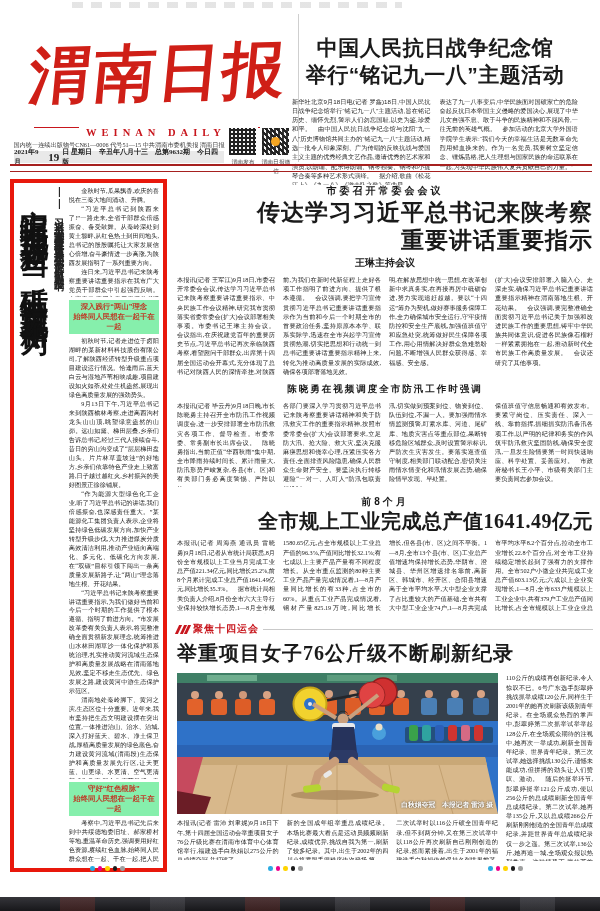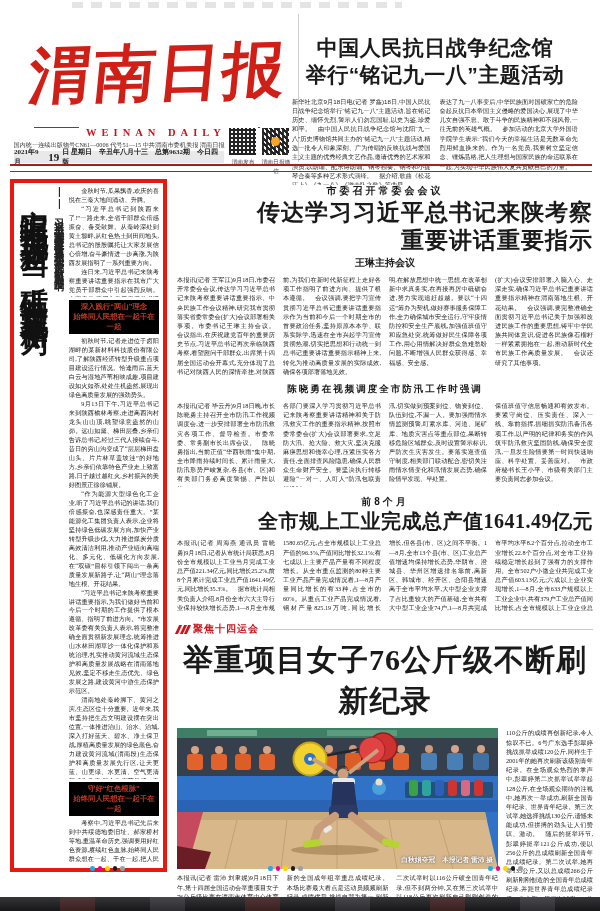--- a/index.html
+++ b/index.html
@@ -42,21 +42,21 @@
   .left-box{position:absolute;left:10px;top:179px;width:157px;height:693px;box-sizing:border-box;
     border:4px solid #e8180c;padding:4px 4px;display:flex;gap:3px;background:#fff;}
   .lf-head{writing-mode:vertical-lr;font-size:28px;font-weight:bold;letter-spacing:5px;line-height:1.1;
     color:#111;height:100%;}
   .lf-sub{writing-mode:vertical-lr;font-size:10px;font-weight:bold;letter-spacing:2px;color:#222;height:100%;}
   .lf-body{flex:1;overflow:hidden;font-size:6.2px;line-height:1.45;text-align:justify;}
   .lf-body p{margin:0;text-indent:2em;}
   .lf-sec1{height:110px;overflow:hidden;}
   .lf-sec2{height:442px;overflow:hidden;margin-top:2px;}
   .lf-sec3{height:46px;overflow:hidden;margin-top:2px;}
-  .lf-subhead{margin:3px 0;padding:2px 1px;background:#000000;color:#bf3a26;font-weight:bold;
+  .lf-subhead{margin:3px 0;padding:2px 1px;background:#86efac;color:#bf3a26;font-weight:bold;
     font-size:7.4px;line-height:1.35;text-align:center;}
   
   .center{position:absolute;left:177px;top:184px;width:416px;}
   .kicker{text-align:center;font-weight:bold;letter-spacing:3px;font-size:10px;}
   .kicker.small{font-size:9.5px;letter-spacing:2px;}
   .headline{te;text-align:right;font-weight:bold;line-height:1.22;}
   .h1a{font-size:23px;letter-spacing:1px;}
   .h2a{font-size:20.5px;letter-spacing:1px;}
   .h3a{font-size:20px;font-family:"Liberation Serif",serif;letter-spacing:.5px;}
   .subline{text-align:center;font-weight:bold;font-size:10px;margin-top:2px;}
@@ -64,21 +64,21 @@
   .col{flex:1;overflow:hidden;font-size:6.2px;line-height:1.48;text-align:justify;color:#222;}
   .a1 .col{height:100px;} .a2 .col{height:86px;} .a3 .col{height:76px;}
   .a2{margin-top:8px;} .a3{margin-top:8px;}
   
   .sports{margin-top:8px;}
   .sec-marker{display:flex;align-items:center;gap:4px;}
   .slashes{display:flex;gap:1.5px;}
   .slashes i{display:block;width:3px;height:9px;background:#c8161d;transform:skewX(-25deg);}
   .sec-label{color:#c8161d;font-weight:bold;font-size:10px;letter-spacing:1px;}
   .sec-line{flex:1;border-top:1px solid #c9c9c9;}
-  .sp-head{text-align:center;font-weight:bold;font-size:30px;letter-spacing:1px;margin-top:4px;
+  .sp-head{font-weight:bold;font-size:20px;letter-spacing:1px;margin-top:4px;
     font-family:"Liberation Serif",serif;}
   .sp-body{display:flex;gap:8px;margin-top:6px;}
   .sp-left{width:321px;}
   .photo{position:relative;width:321px;height:141px;background:#2f72c8;overflow:hidden;}
   .photo-caption{position:absolute;right:5px;bottom:4px;color:#fff;font-size:6.8px;font-weight:bold;
     text-shadow:0 0 2px rgba(0,0,0,.8);}
   .sp-bottom{display:flex;gap:8px;margin-top:4px;}
   .sp-bottom .col{height:42px;}
   .sp-right{width:87px;height:188px;overflow:hidden;font-size:6.2px;line-height:1.48;text-align:justify;color:#222;}
   

